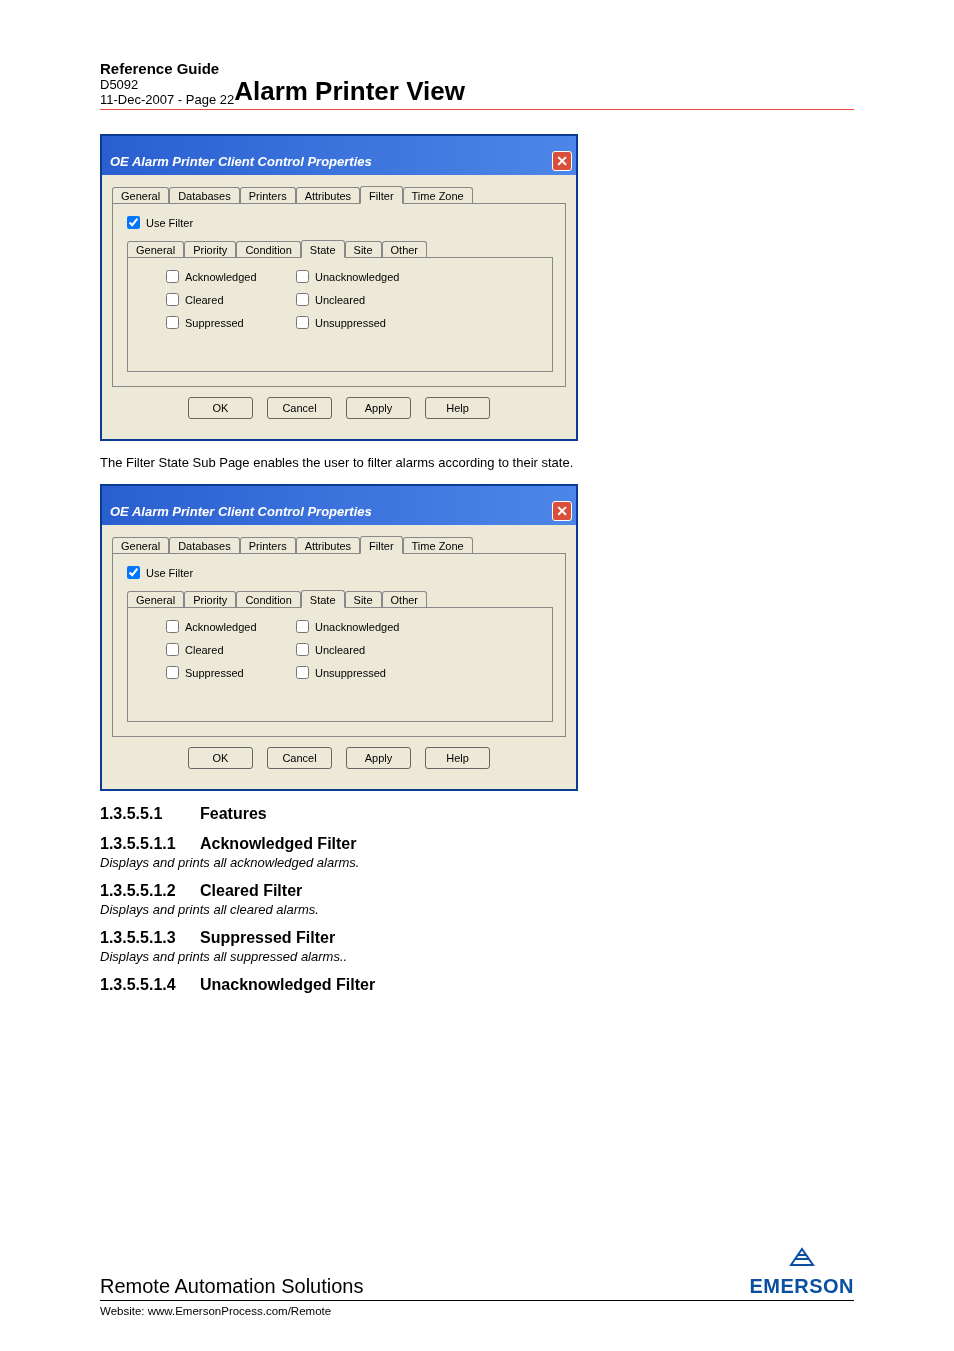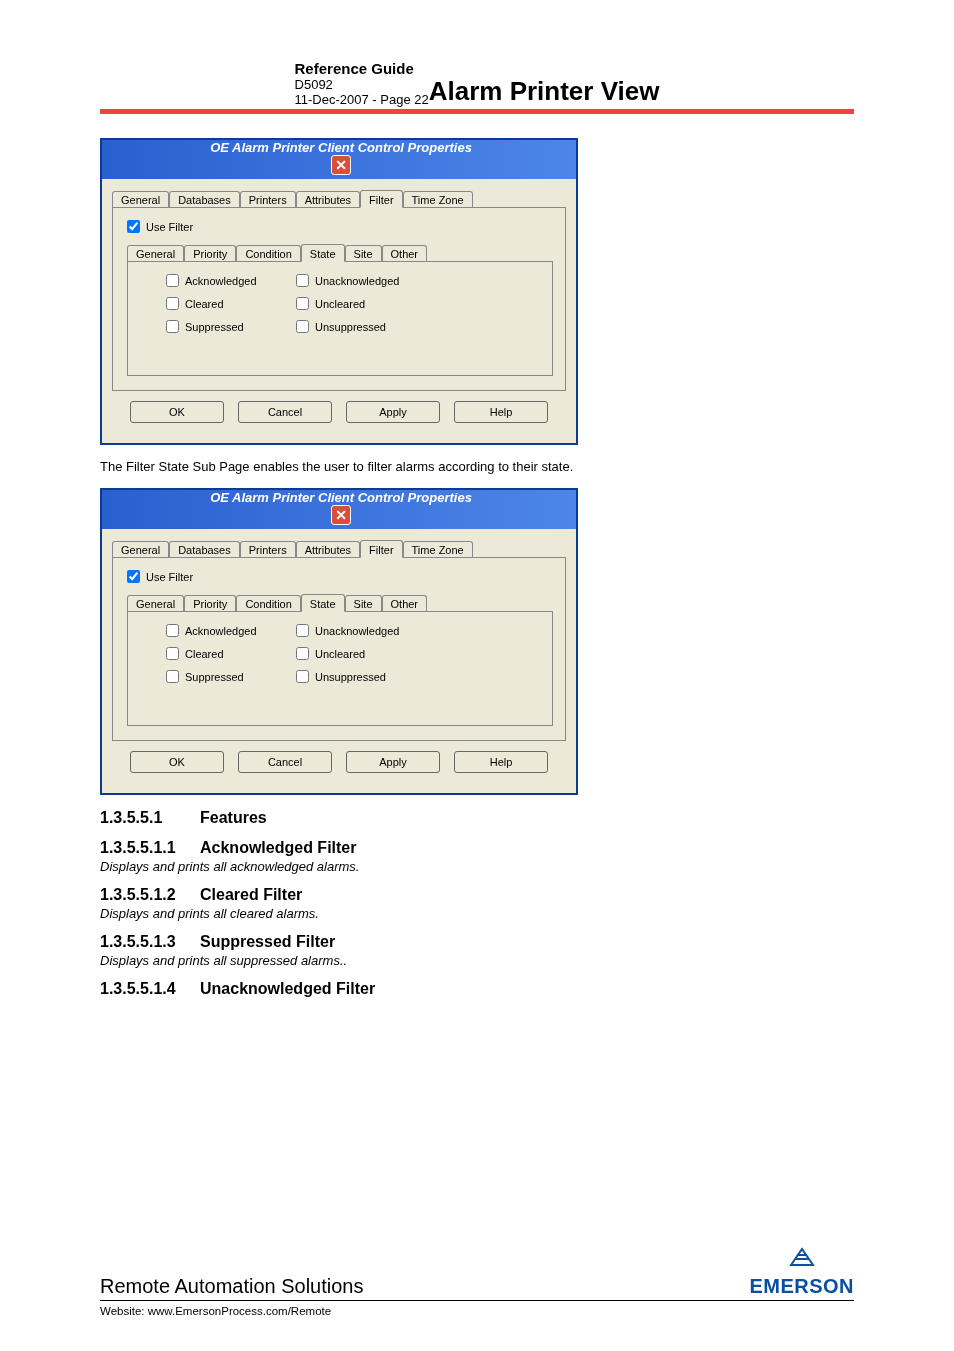--- a/index.html
+++ b/index.html
@@ -10,23 +10,23 @@
     font-size: 13px;
     color: #000;
     background: #fff;
     width: 954px;
     min-height: 1351px;
     position: relative;
   }
   .header { margin-bottom: 24px; }
   .header-top {
     display: flex;
-    justify-content: center;
+    justify-content: flex-start;
     align-items: flex-end;
-    border-bottom: 5px solid #ef4444;
+    border-bottom: 1px solid #ef4444;
     padding-bottom: 2px;
   }
   .header-left { display: flex; flex-direction: column; }
   .ref-guide { font-weight: bold; font-size: 15px; }
   .doc-id { font-size: 13px; }
   .doc-date { font-size: 13px; }
   .header-right { font-size: 26px; font-weight: bold; }
 
   
   .dialog {
@@ -36,25 +36,24 @@
     margin: 6px 0 14px 0;
     font-family: Tahoma, Arial, sans-serif;
     font-size: 11px;
   }
   .titlebar {
     background: linear-gradient(to right, #2a5fd0, #4d86e8);
     color: #fff;
     font-weight: bold;
     font-style: italic;
     font-size: 13px;
-    padding: 0 4px 4px 8px;
+    padding: 15px 4px 4px 8px;
     display: flex;
     justify-content: space-between;
     align-items: center;
-    flex-direction: column;
   }
   .close-btn {
     width: 20px;
     height: 20px;
     background: #d94f3a;
     border: 1px solid #fff;
     border-radius: 3px;
     color: #fff;
     display: flex;
     align-items: center;
@@ -114,21 +113,21 @@
     row-gap: 6px;
     margin-left: 20px;
   }
   .btnbar {
     display: flex;
     justify-content: center;
     gap: 14px;
     padding: 10px 0 10px 0;
   }
   .btn {
-    width: 94px;
+    width: 65px;
     height: 22px;
     border: 1px solid #666;
     border-radius: 3px;
     background: #ece9d8;
     font-size: 11px;
     cursor: pointer;
     display: flex;
     align-items: center;
     justify-content: center;
   }

